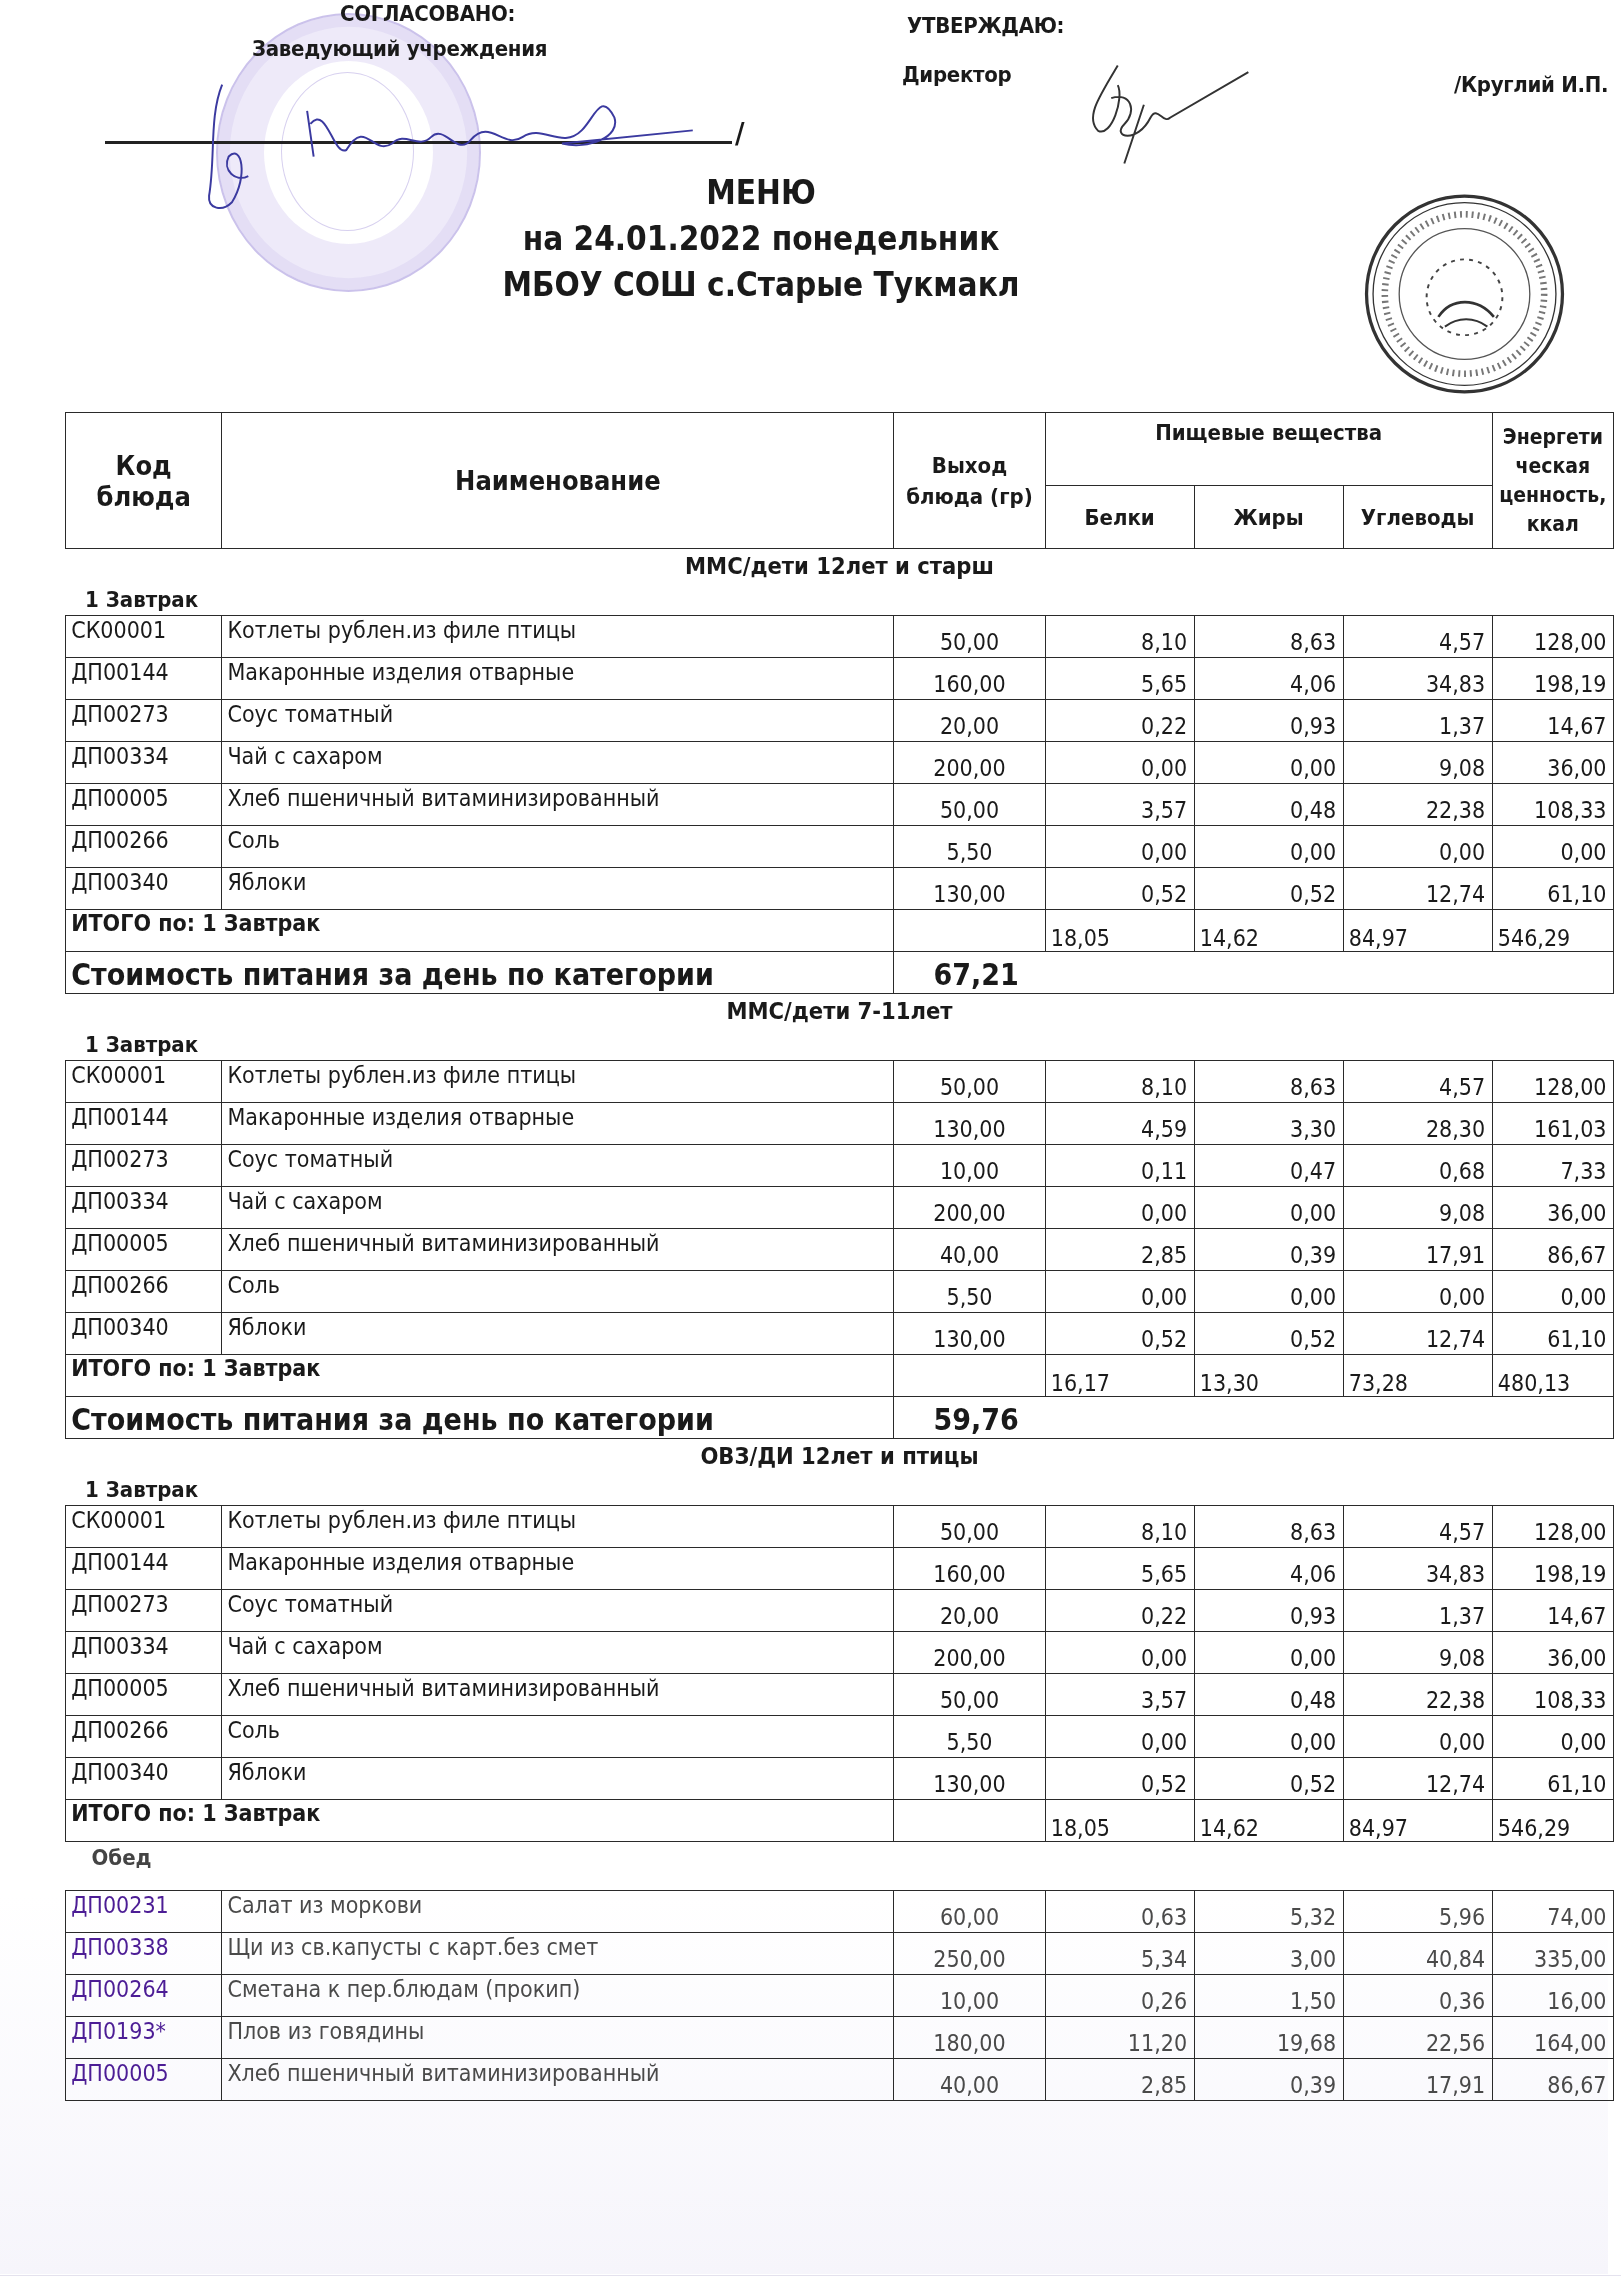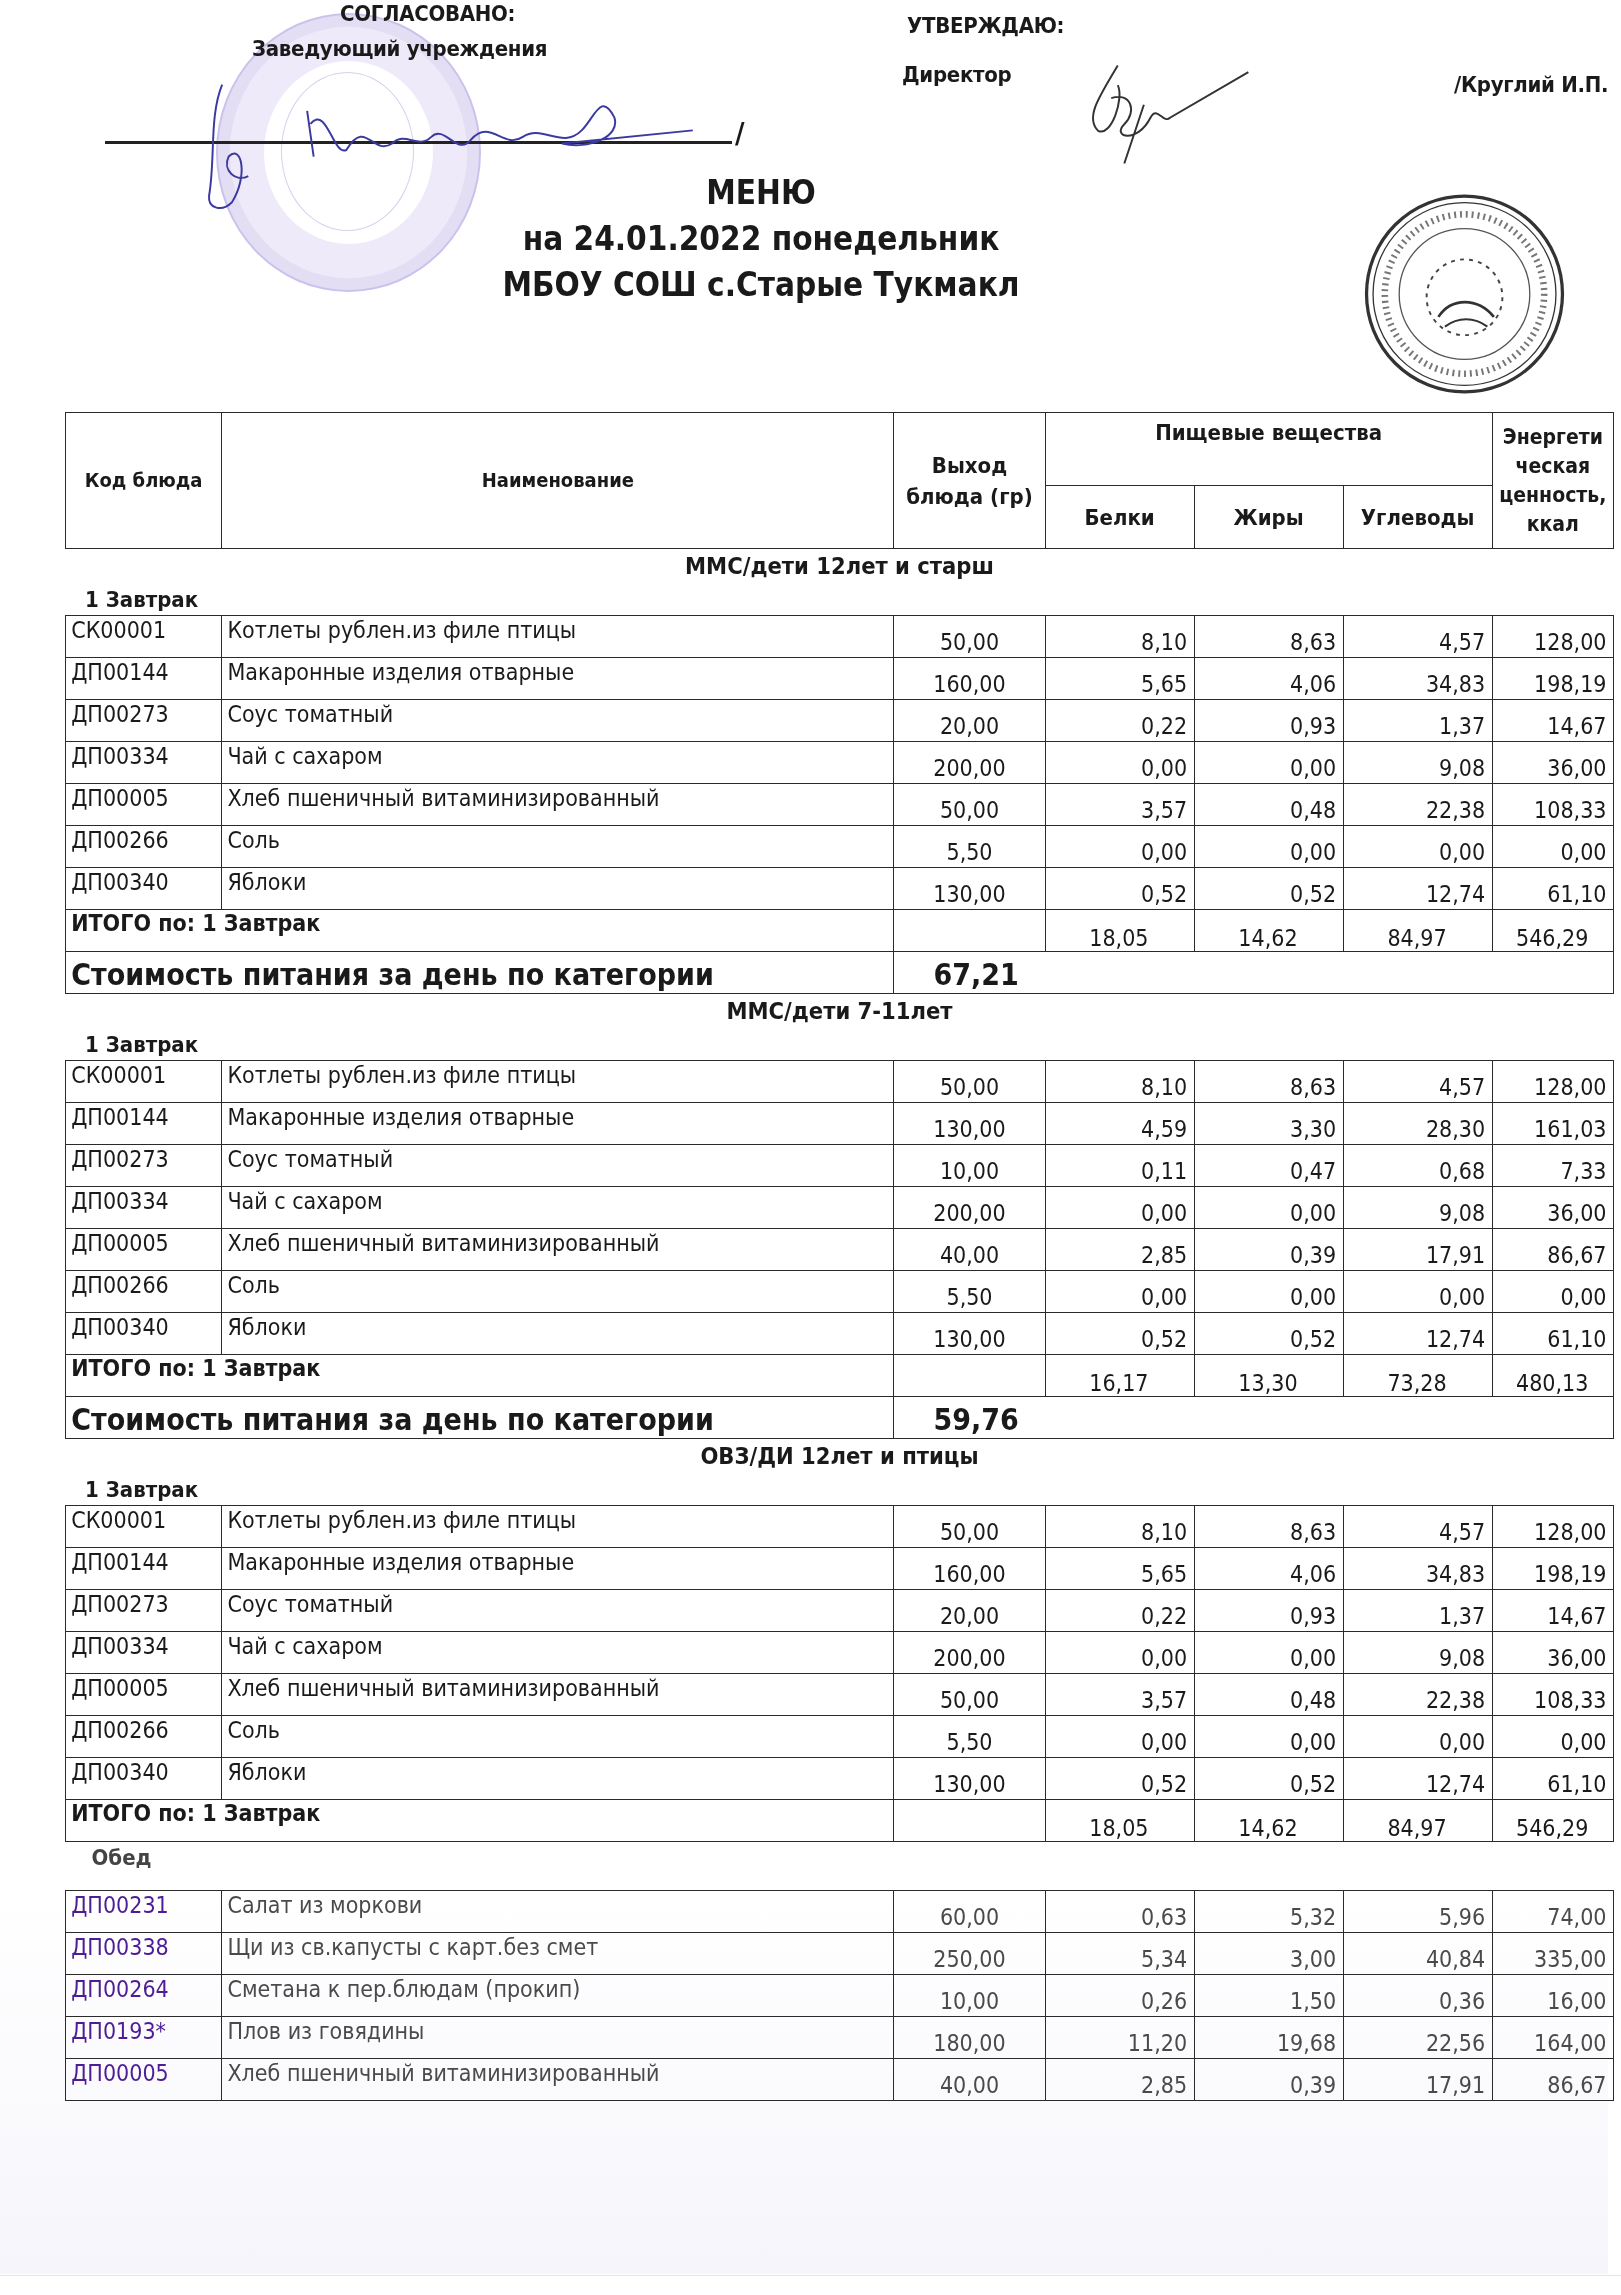--- a/index.html
+++ b/index.html
@@ -32,41 +32,41 @@
 
   .title-block { position: absolute; left: 418px; top: 170px; width: 686px; text-align: center;
     font-weight: bold; font-size: 33px; line-height: 46px; }
 
   .round-stamp { position: absolute; left: 1360px; top: 186px; width: 209px; height: 216px; }
 
   
   .sheet { position: absolute; left: 65px; top: 412px; width: 1549px; }
   table { border-collapse: collapse; width: 1549px; table-layout: fixed; }
   td, th { border: 1.3px solid #2a2a2a; padding: 0 5.2px; overflow: hidden; white-space: nowrap; }
-  th { font-weight: bold; font-size: 20px; text-align: center; line-height: 31px; }
+  th { font-weight: bold; font-size: 27px; text-align: center; line-height: 31px; }
   .col-code { width: 152px; }
   .col-name { width: 654px; }
   .col-out { width: 147px; }
   .col-n { width: 145px; }
   .col-kcal { width: 118px; }
   .thead-row1 { height: 73px; }
   .thead-row2 { height: 63px; }
 
   .cat-title { text-align: center; font-weight: bold; font-size: 23.5px; height: 35px; line-height: 35px; }
   .meal-title { font-weight: bold; font-size: 22px; height: 31px; line-height: 31px; padding-left: 19.6px; }
   .meal-title.obed { padding-left: 26px; margin-top: 39px; }
 
   .row td { height: 41px; font-size: 23px; vertical-align: top; line-height: 29px; }
   .row td.num { text-align: right; vertical-align: bottom; padding-right: 6.5px; line-height: 29px; }
   .row td.out { text-align: center; vertical-align: bottom; }
   .row.faded td { color: #4a4a4a; }
   .row.faded td.code { color: #4c1d95; }
   .total td { height: 41px; font-size: 23px; }
   .total td.lbl { font-weight: bold; vertical-align: top; line-height: 26px; }
-  .total td.num { text-align: center; vertical-align: bottom; padding-right: 6.5px; }
+  .total td.num { text-align: left; vertical-align: bottom; padding-right: 6.5px; }
   .cost td { height: 41px; }
   .cost td.lbl { font-weight: bold; font-size: 30px; vertical-align: bottom; line-height: 37px; }
   .cost td.val { font-weight: bold; font-size: 30px; vertical-align: bottom; padding-left: 39px; line-height: 37px; }
   .nob { border: none !important; }
 </style>
 </head>
 <body>
 
 <div class="paper-tint"></div>
 

